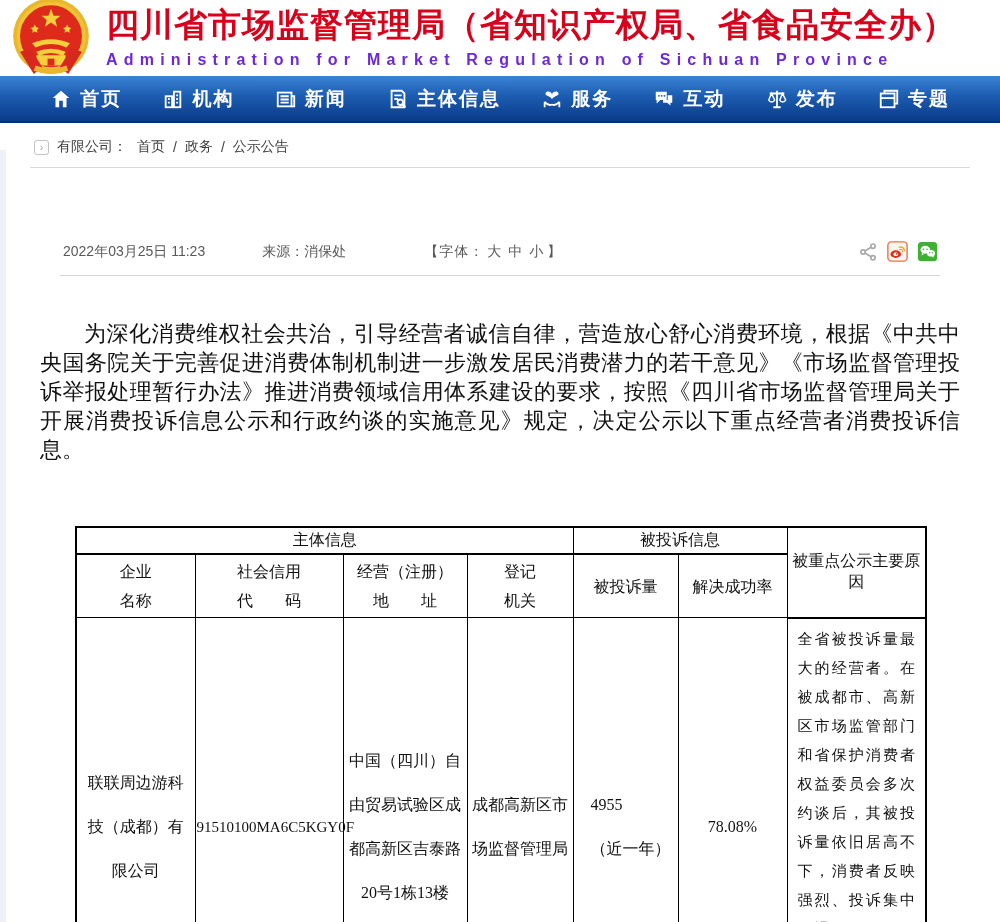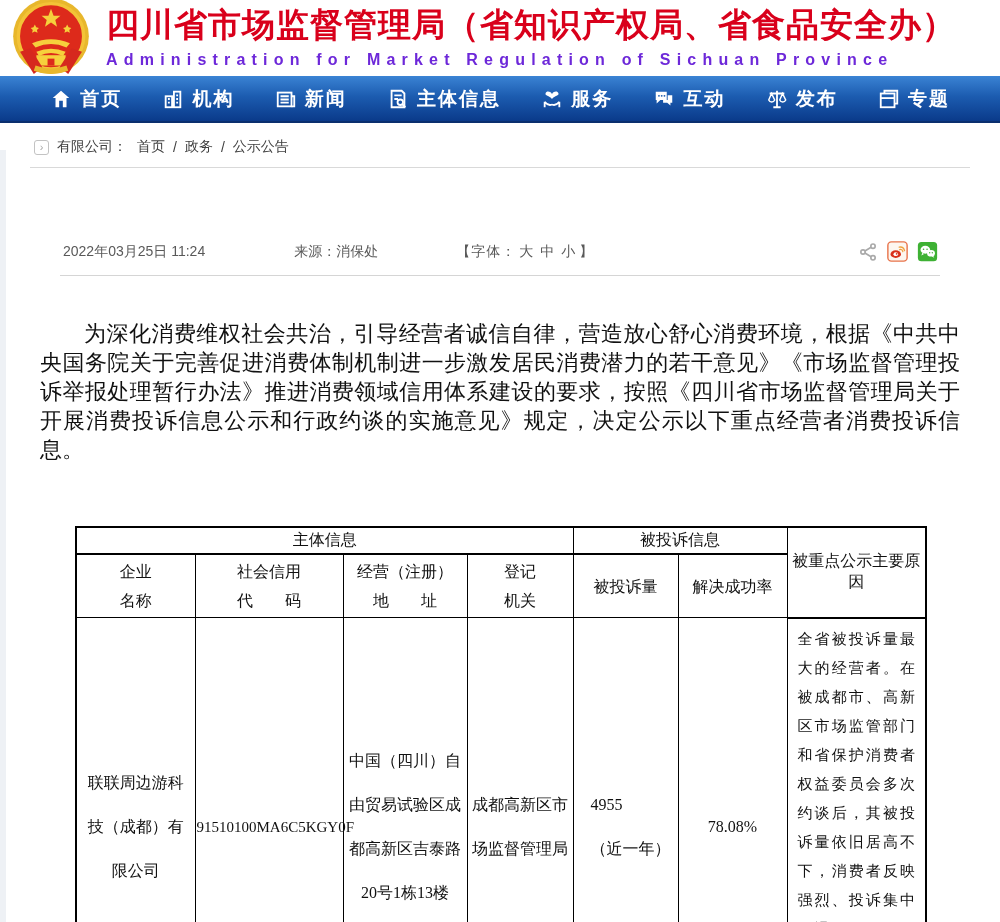--- a/index.html
+++ b/index.html
@@ -51,21 +51,21 @@
   
   .article-title{
     text-align:center; font-family:"Liberation Serif","DejaVu Serif",serif;
     font-size:23px; font-weight:bold; color:#000; line-height:35px; margin-top:22px;
   }
   .meta-row{
     margin:16px 60px 0 60px; padding-bottom:13px; border-bottom:1px solid #d5d5d5;
     display:flex; align-items:center; font-size:14px; color:#595959;
   }
   .meta-date{ margin-left:3px; }
-  .meta-source{ margin-left:89px; }
+  .meta-source{ margin-left:57px; }
   .meta-font{ margin-left:78px; letter-spacing:1px; }
   .meta-font a{ color:#595959; text-decoration:none; cursor:pointer; margin:0 3px; }
   .share-box{ margin-left:auto; display:flex; align-items:center; gap:9px; margin-right:2px; }
   .share-box svg{ display:block; }
 
   .body-text{
     margin:43px 40px 0 40px;
     font-family:"Liberation Serif","DejaVu Serif",serif;
     font-size:22px; line-height:29px; color:#111;
     text-indent:2em; text-align:justify;
@@ -208,21 +208,21 @@
   <span class="bc-sep">/</span>
   <a>公示公告</a>
 </div>
 
 <main>
   <h1 class="article-title">
     <br>
   </h1>
 
   <div class="meta-row">
-    <span class="meta-date">2022年03月25日 11:24</span>
+    <span class="meta-date">2022年03月25日 11:23</span>
     <span class="meta-source">来源：消保处</span>
     <span class="meta-font">
       <span>【字体：</span><a>大</a><a>中</a><a>小</a><span>】</span>
     </span>
     <span class="share-box">
       <span>
         <svg width="20" height="20" viewBox="0 0 24 24" fill="none" stroke="#a9a9a9" stroke-width="2">
           <circle cx="18" cy="5" r="2.6"></circle>
             <circle cx="6" cy="12" r="2.6"></circle>
             <circle cx="18" cy="19" r="2.6"></circle>

